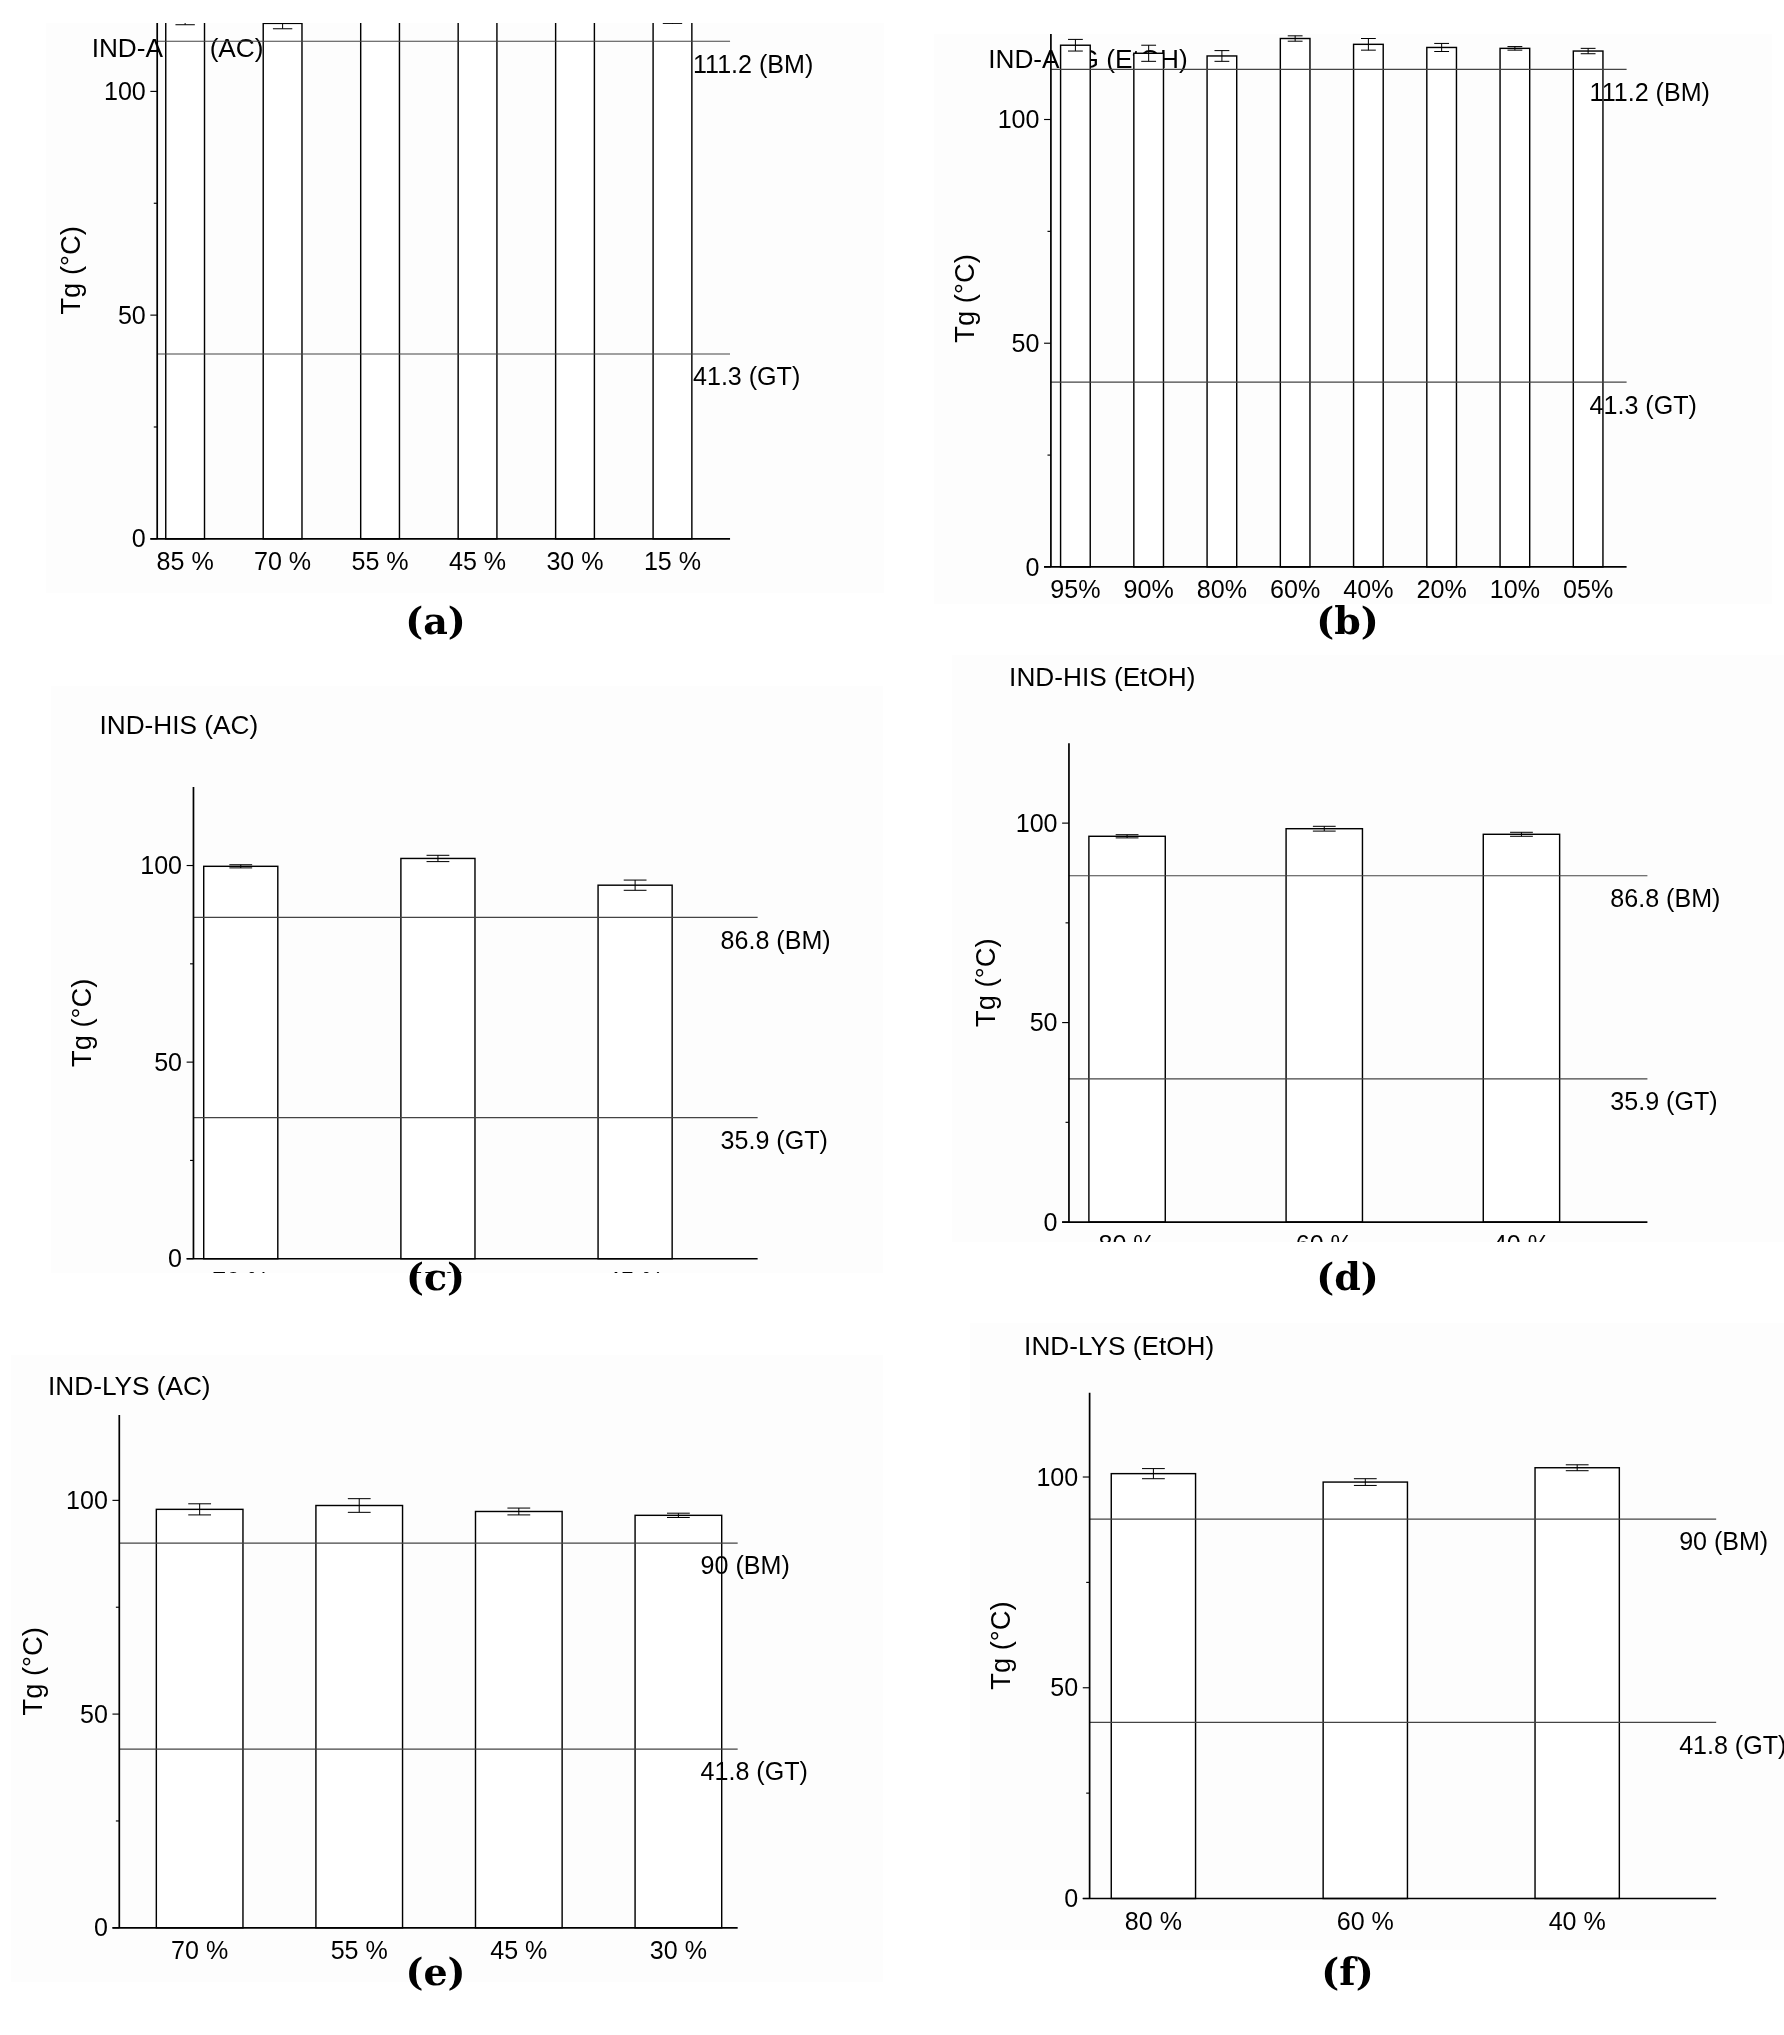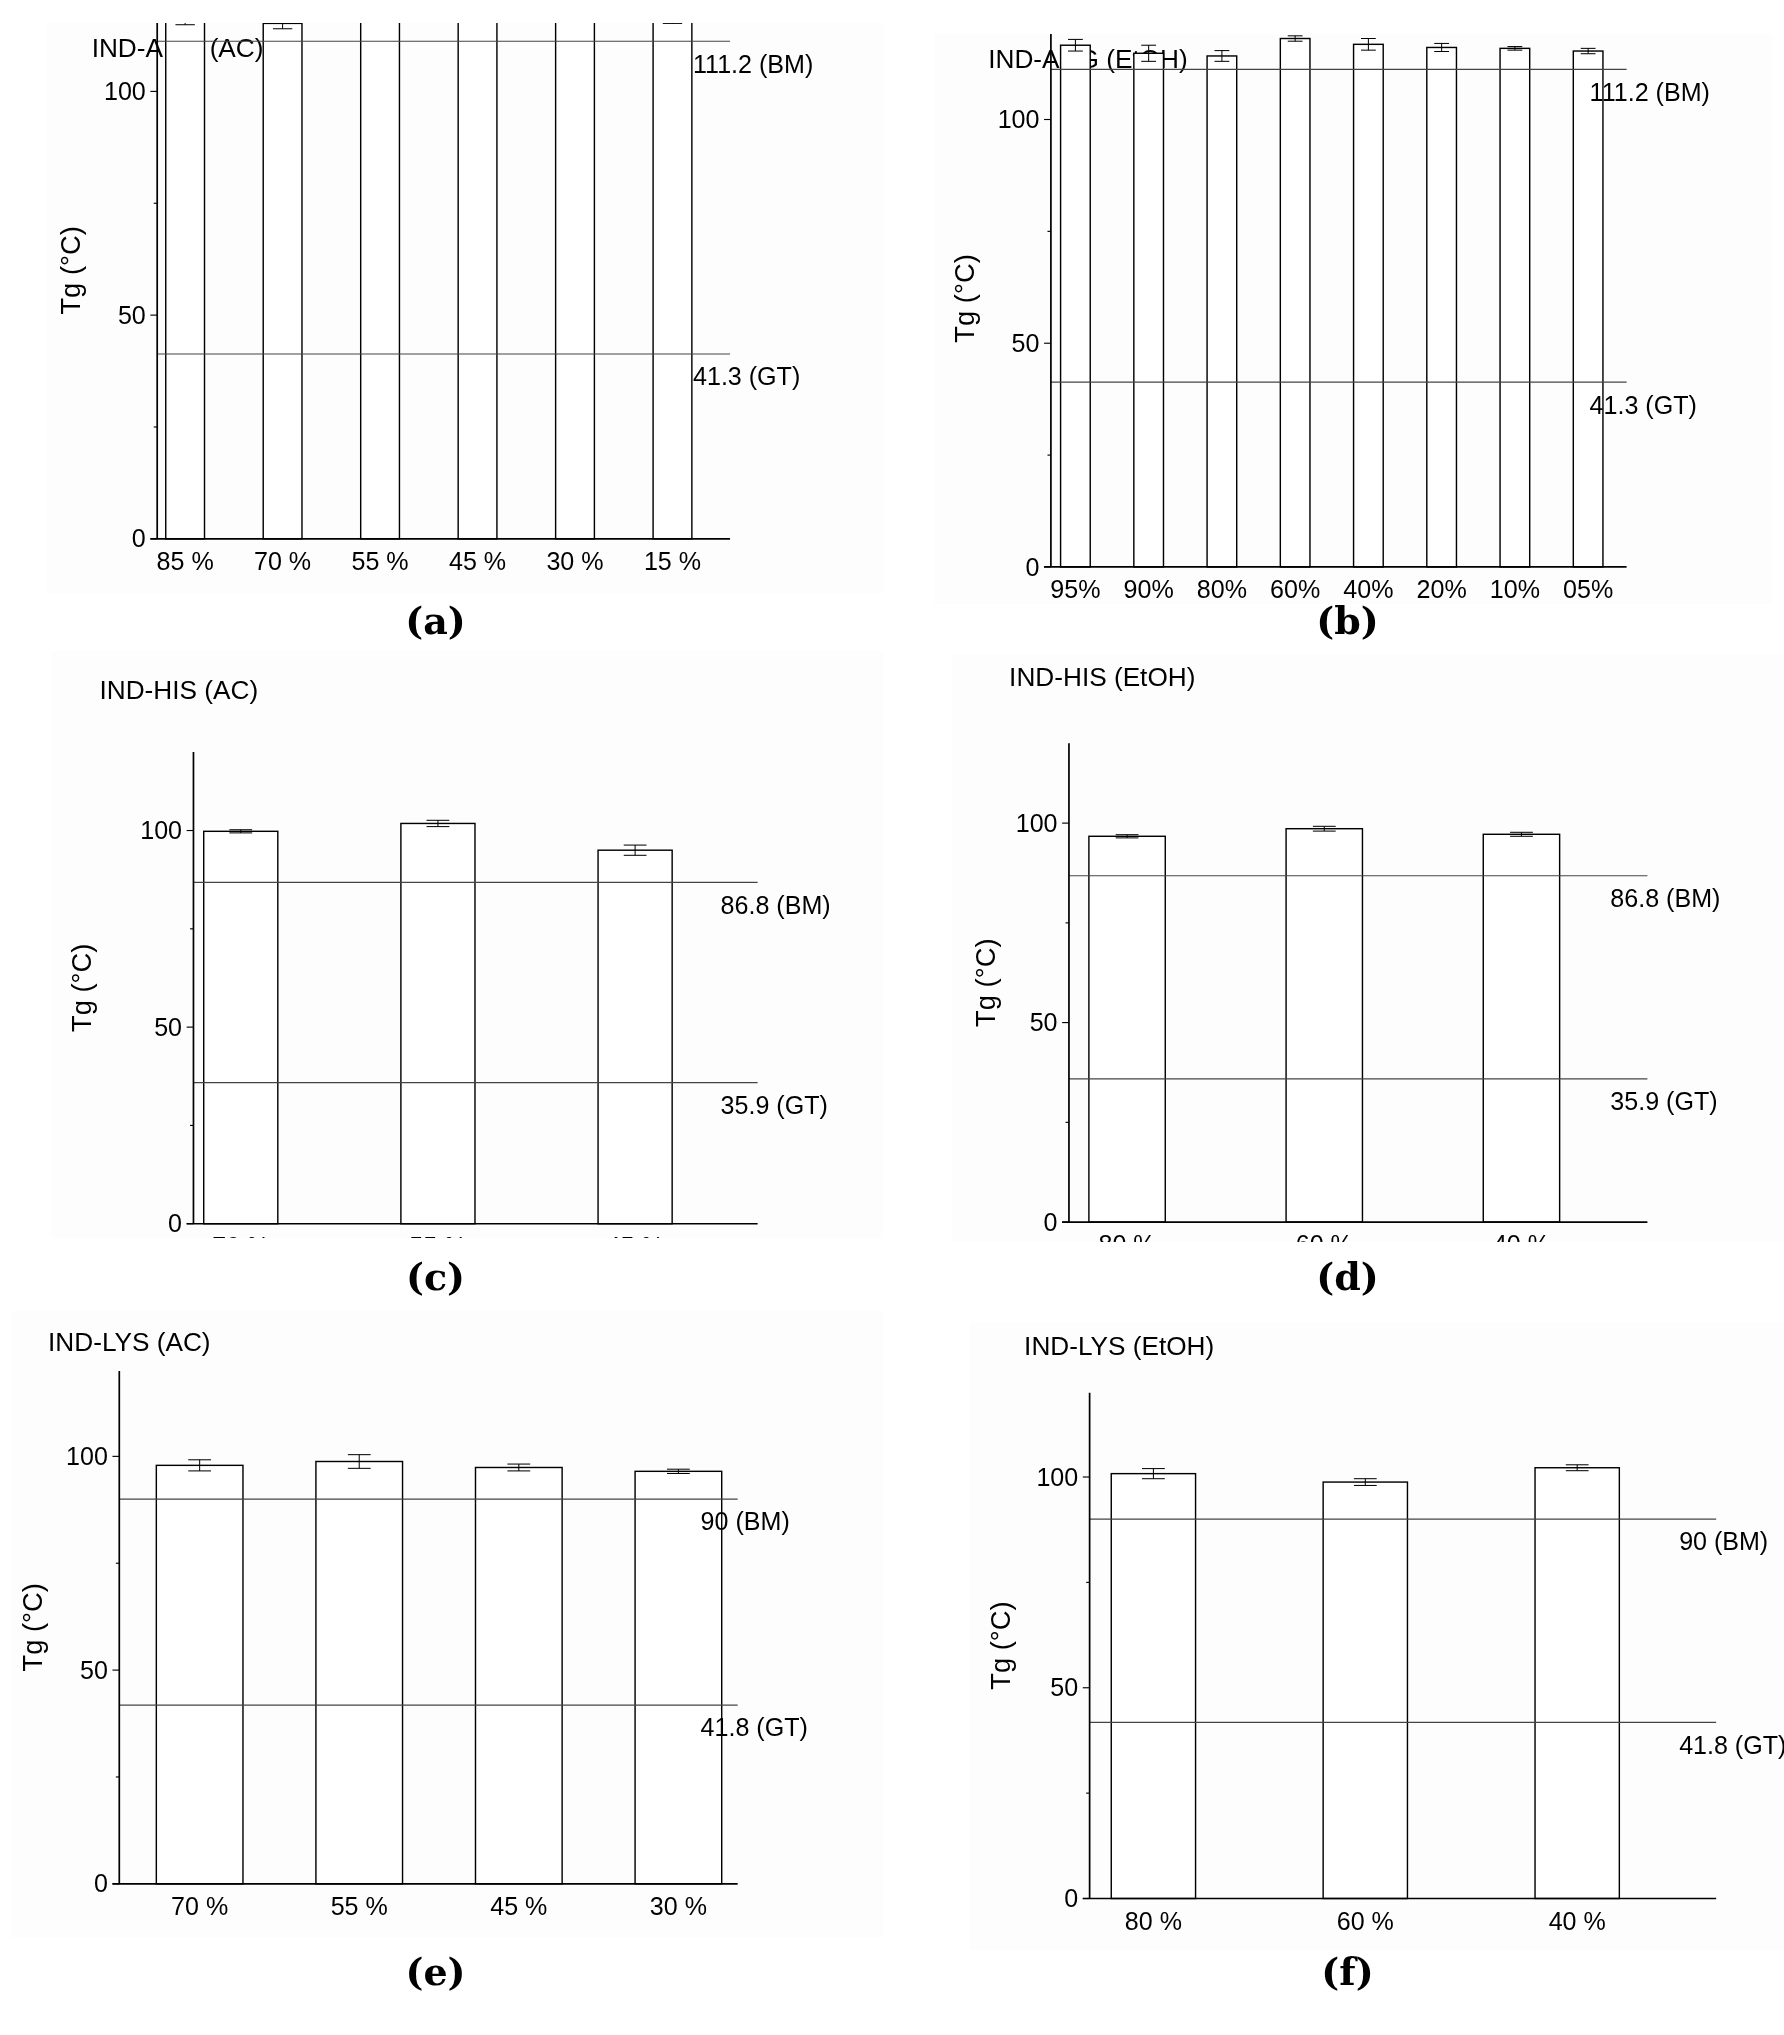--- a/index.html
+++ b/index.html
@@ -122,21 +122,21 @@
       <line x1="199" y1="738.75" x2="205" y2="738.75" stroke="#000" stroke-width="2"></line>
       <line x1="193" y1="542.5" x2="205" y2="542.5" stroke="#000" stroke-width="2"></line>
       <text x="185" y="557.5" font-size="44" text-anchor="end" fill="#000">50</text>
       <line x1="199" y1="346.25" x2="205" y2="346.25" stroke="#000" stroke-width="2"></line>
       <line x1="193" y1="150" x2="205" y2="150" stroke="#000" stroke-width="2"></line>
       <text x="185" y="165" font-size="44" text-anchor="end" fill="#000">100</text>
     </svg>
 </div>
 <div class="caption" style="left:1262px;top:598px;"><b>(b)</b></div>
 
-<div class="panel" style="left:51px;top:651px;width:832px;height:587px;">
+<div class="panel" style="left:51px;top:686px;width:832px;height:587px;">
   <svg width="832" height="587" viewBox="0 0 1460 1030">
       <text x="85" y="85" font-size="46" fill="#000">IND-HIS (AC)</text>
       <text x="0" y="0" font-size="48" fill="#000" text-anchor="middle" transform="translate(70,591) rotate(-90)">Tg (°C)</text>
       <rect x="268" y="316.38" width="130" height="688.62" fill="#ffffff" stroke="#000" stroke-width="2.5"></rect>
       <line x1="333" y1="313.6199999999999" x2="333" y2="319.14" stroke="#000" stroke-width="1.8"></line>
       <line x1="313" y1="313.6199999999999" x2="353" y2="313.6199999999999" stroke="#000" stroke-width="1.8"></line>
       <line x1="313" y1="319.14" x2="353" y2="319.14" stroke="#000" stroke-width="1.8"></line>
       <text x="333" y="1060" font-size="44" text-anchor="middle" fill="#000">70 %</text>
       <rect x="614" y="302.5799999999999" width="130" height="702.4200000000001" fill="#ffffff" stroke="#000" stroke-width="2.5"></rect>
       <line x1="679" y1="297.06000000000006" x2="679" y2="308.0999999999999" stroke="#000" stroke-width="1.8"></line>
@@ -196,21 +196,21 @@
       <line x1="199" y1="820" x2="205" y2="820" stroke="#000" stroke-width="2"></line>
       <line x1="193" y1="645" x2="205" y2="645" stroke="#000" stroke-width="2"></line>
       <text x="185" y="660" font-size="44" text-anchor="end" fill="#000">50</text>
       <line x1="199" y1="470" x2="205" y2="470" stroke="#000" stroke-width="2"></line>
       <line x1="193" y1="295" x2="205" y2="295" stroke="#000" stroke-width="2"></line>
       <text x="185" y="310" font-size="44" text-anchor="end" fill="#000">100</text>
     </svg>
 </div>
 <div class="caption" style="left:1262px;top:1254px;"><b>(d)</b></div>
 
-<div class="panel" style="left:11.4px;top:1311px;width:872px;height:627px;">
+<div class="panel" style="left:11.4px;top:1355px;width:872px;height:627px;">
   <svg width="872" height="627" viewBox="0 0 1530 1100">
       <text x="65" y="70" font-size="46" fill="#000">IND-LYS (AC)</text>
       <text x="0" y="0" font-size="48" fill="#000" text-anchor="middle" transform="translate(55,555) rotate(-90)">Tg (°C)</text>
       <rect x="255" y="270.75" width="152" height="734.25" fill="#ffffff" stroke="#000" stroke-width="2.5"></rect>
       <line x1="331" y1="261" x2="331" y2="280.4999999999999" stroke="#000" stroke-width="1.8"></line>
       <line x1="311" y1="261" x2="351" y2="261" stroke="#000" stroke-width="1.8"></line>
       <line x1="311" y1="280.4999999999999" x2="351" y2="280.4999999999999" stroke="#000" stroke-width="1.8"></line>
       <text x="331" y="1060" font-size="44" text-anchor="middle" fill="#000">70 %</text>
       <rect x="535" y="264" width="152" height="741" fill="#ffffff" stroke="#000" stroke-width="2.5"></rect>
       <line x1="611" y1="252.0000000000001" x2="611" y2="276" stroke="#000" stroke-width="1.8"></line>

